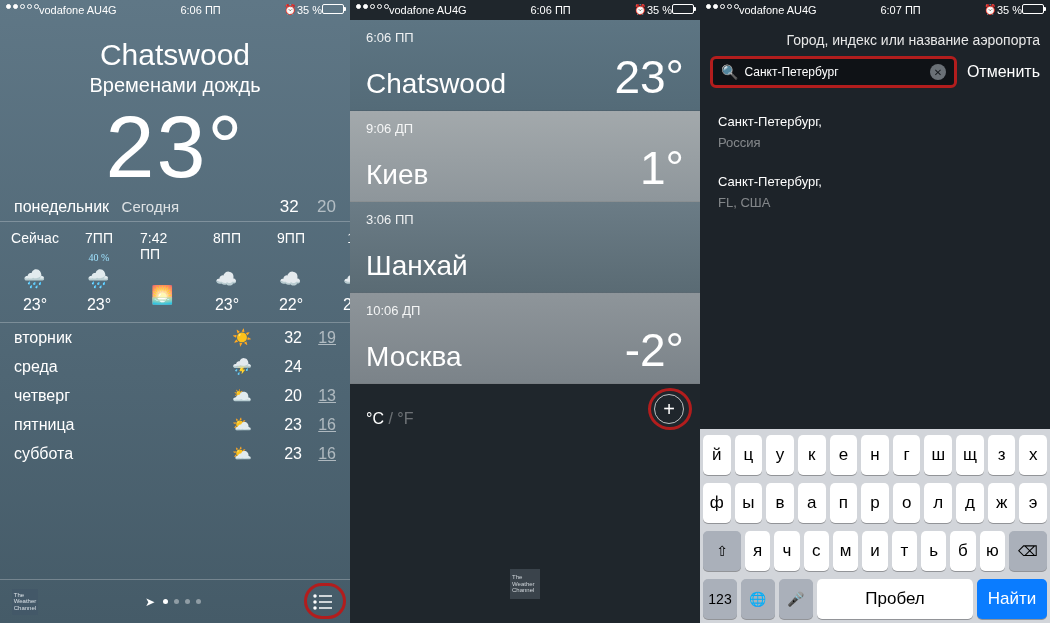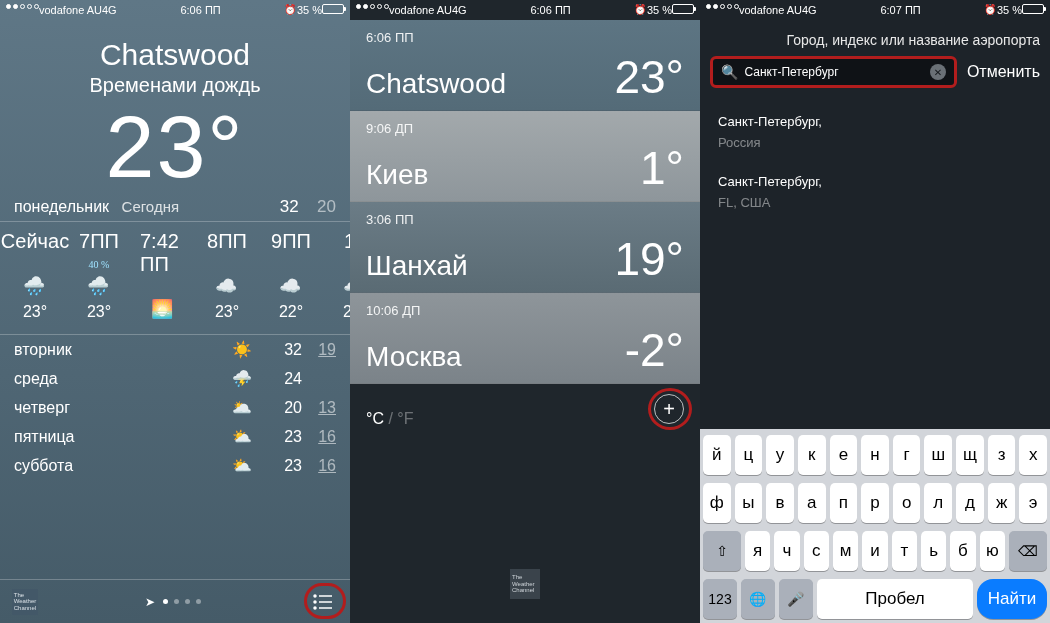--- a/index.html
+++ b/index.html
@@ -56,21 +56,21 @@
   .today-row .day { font-weight: 400; }
   .today-row .label { margin-left: 8px; opacity: .8; font-size: 15px;}
   .today-row .hi { font-size: 17px; }
   .today-row .lo { font-size: 17px; opacity: .55; margin-left: 14px; }
   .hourly {
     display: flex; padding: 8px 0 8px 12px; gap: 18px;
     border-bottom: 1px solid rgba(255,255,255,0.25);
     font-size: 13px;
   }
   .hour-cell { display:flex; flex-direction:column; align-items:center; gap:6px; min-width:46px;}
-  .hour-cell .t { font-size: 20px; }
+  .hour-cell .t { font-size: 14px; }
   .hour-cell .pop { font-size: 10px; color:#9fe2ff; height:10px;font-family:Liberation Serif, serif; }
   .hour-cell .icon { font-size: 18px; height: 22px; line-height:22px;}
   .hour-cell .temp { font-size: 16px; }
   .daily { font-size: 16px; }
   .daily-row {
     display:grid; grid-template-columns: 1fr 40px 40px 34px;
     align-items: center; padding: 5px 14px;
   }
   .daily-row .icon { text-align:center; font-size: 16px; }
   .daily-row .hi { text-align:right; }
@@ -149,21 +149,21 @@
     padding: 6px 3px 4px; display:flex; flex-direction:column; gap:8px;
   }
   .krow { display:flex; gap:4px; justify-content:center; }
   .key {
     background:#fff; color:#000; border-radius:5px; height:40px;
     flex:1; display:flex; align-items:center; justify-content:center;
     font-size:17px; box-shadow: 0 1px 0 rgba(0,0,0,.3);
     min-width: 0;
   }
   .key.fn { background:#aab0ba; color:#000; font-size:14px;}
-  .key.primary { background:#0a7cff; color:#fff;border-radius:16px; }
+  .key.primary { background:#0a7cff; color:#fff; }
   .krow.r4 .shift, .krow.r4 .bksp { flex: 0 0 38px; }
   .krow.r5 .k-123, .krow.r5 .k-globe, .krow.r5 .k-mic { flex:0 0 34px; }
   .krow.r5 .k-space { flex: 1; }
   .krow.r5 .k-find { flex: 0 0 70px; }
   svg { display:block; }
 </style>
 </head>
 <body>
 
 <div class="screen bg-rain">
@@ -329,21 +329,20 @@
         <div class="temp">23°</div>
       </div>
       <div class="city-row row-kyiv">
         <div class="time">9:06 ДП</div>
         <div class="name">Киев</div>
         <div class="temp">1°</div>
       </div>
       <div class="city-row row-shang">
         <div class="time">3:06 ПП</div>
         <div class="name">Шанхай</div>
-        <div class="temp">19°</div>
       </div>
       <div class="city-row row-mosc">
         <div class="time">10:06 ДП</div>
         <div class="name">Москва</div>
         <div class="temp">-2°</div>
       </div>
     </div>
 
   <div class="list-bottom">
     <div class="unit">

